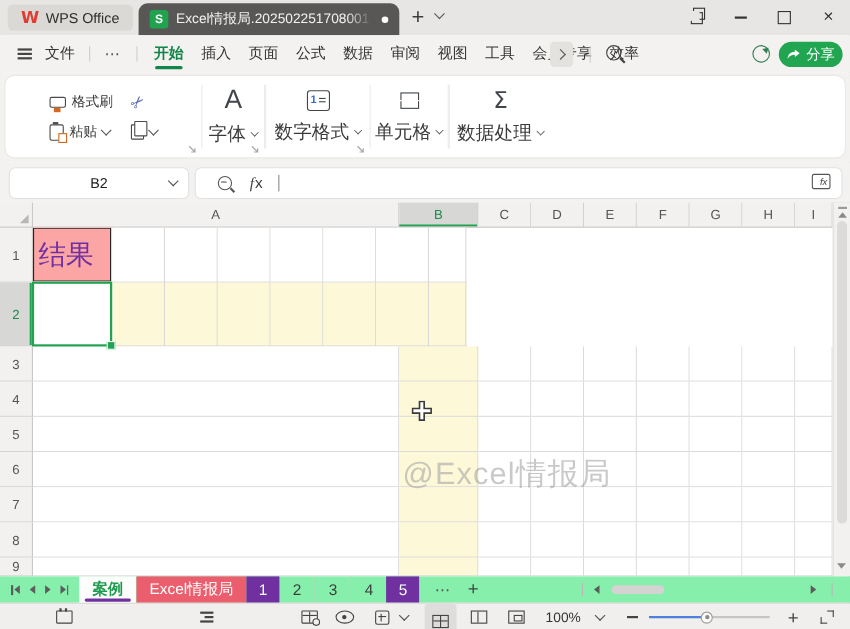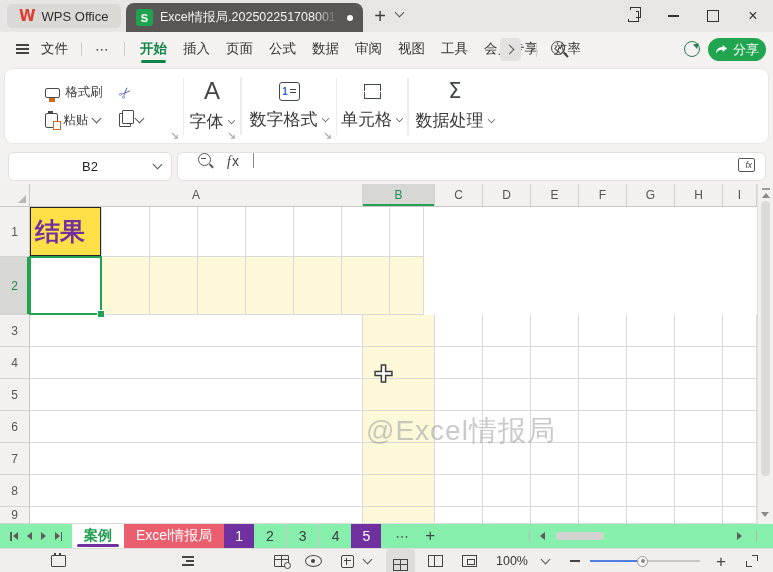--- a/index.html
+++ b/index.html
@@ -89,21 +89,21 @@
            background:linear-gradient(#41464b,#41464b) 7px 0/1.5px 100% no-repeat,linear-gradient(#41464b,#41464b) 0 5px/100% 1.5px no-repeat}
   .styleic::after{content:"";position:absolute;right:-5px;bottom:-3px;width:11px;height:3px;background:#e2703a;border-radius:2px;transform:rotate(-45deg)}
   .sigma{font-size:21px;color:#41464b;line-height:1;font-family:"DejaVu Sans",sans-serif}
 
   
   .fbar{position:absolute;left:0;top:148px;right:0;height:36px;background:#f3f2f0;border-bottom:1px solid #d7d6d4}
   .namebox{position:absolute;left:8px;top:4px;width:162px;height:27px;background:#fff;border:1px solid #e2e1df;border-radius:6px;
            display:flex;align-items:center;justify-content:center;font-size:13px;color:#222}
   .namebox .cv{position:absolute;right:10px;top:11px}
   .ffield{position:absolute;left:177px;top:4px;right:7px;height:27px;background:#fff;border:1px solid #e2e1df;border-radius:6px;
-          display:flex;align-items:flex-start}
+          display:flex;align-items:center}
   .fmag{width:11px;height:11px;border:1.5px solid #555;border-radius:50%;position:relative;margin-left:20px}
   .fmag::before{content:"";position:absolute;left:2px;top:4px;width:5px;height:1.4px;background:#555}
   .fmag::after{content:"";position:absolute;width:5px;height:1.5px;background:#555;transform:rotate(45deg);right:-4px;bottom:-1px}
   .fxtxt{margin-left:16px;font-size:14px;color:#3f3f3f}
   .fxtxt i{font-family:"Liberation Serif",serif;font-style:italic;margin-right:1px}
   .caret{width:1px;height:15px;background:#8a8a8a;margin-left:14px}
   .fx-expand{position:absolute;right:10px;top:5px;width:17px;height:14px;border:1.3px solid #555;border-radius:2px;
              font-size:8.5px;font-style:italic;color:#444;display:flex;align-items:flex-end;justify-content:flex-end;padding:0 2px 1px 0;box-sizing:border-box}
 
   
@@ -339,21 +339,21 @@
       <div class="colhdr" style="width: 48px;">C</div>
       <div class="colhdr" style="width: 48px;">D</div>
       <div class="colhdr" style="width: 48px;">E</div>
       <div class="colhdr" style="width: 48px;">F</div>
       <div class="colhdr" style="width: 48px;">G</div>
       <div class="colhdr" style="width: 48px;">H</div>
       <div class="colhdr" style="width: 34px;">I</div>
     </div>
     <div class="grow">
       <div class="rowhdr" style="height: 50px;">1</div>
-      <div class="cell" style="width: 72px; height: 50px; background: #fde047; box-shadow: rgb(38, 38, 38) 0px 0px 0px 1px inset; font-weight: bold;">
+      <div class="cell" style="width: 72px; height: 50px; background: #fca5a5; box-shadow: rgb(38, 38, 38) 0px 0px 0px 1px inset;">
         <span style="color: rgb(112, 48, 160); font-size: 25px; padding-left: 5px; overflow: hidden;">结果</span>
       </div>
       <div class="cell" style="width: 48px; height: 50px; background: rgb(255, 255, 255);"></div>
       <div class="cell" style="width: 48px; height: 50px; background: rgb(255, 255, 255);"></div>
       <div class="cell" style="width: 48px; height: 50px; background: rgb(255, 255, 255);"></div>
       <div class="cell" style="width: 48px; height: 50px; background: rgb(255, 255, 255);"></div>
       <div class="cell" style="width: 48px; height: 50px; background: rgb(255, 255, 255);"></div>
       <div class="cell" style="width: 48px; height: 50px; background: rgb(255, 255, 255);"></div>
       <div class="cell" style="width: 34px; height: 50px; background: rgb(255, 255, 255);"></div>
     </div>

